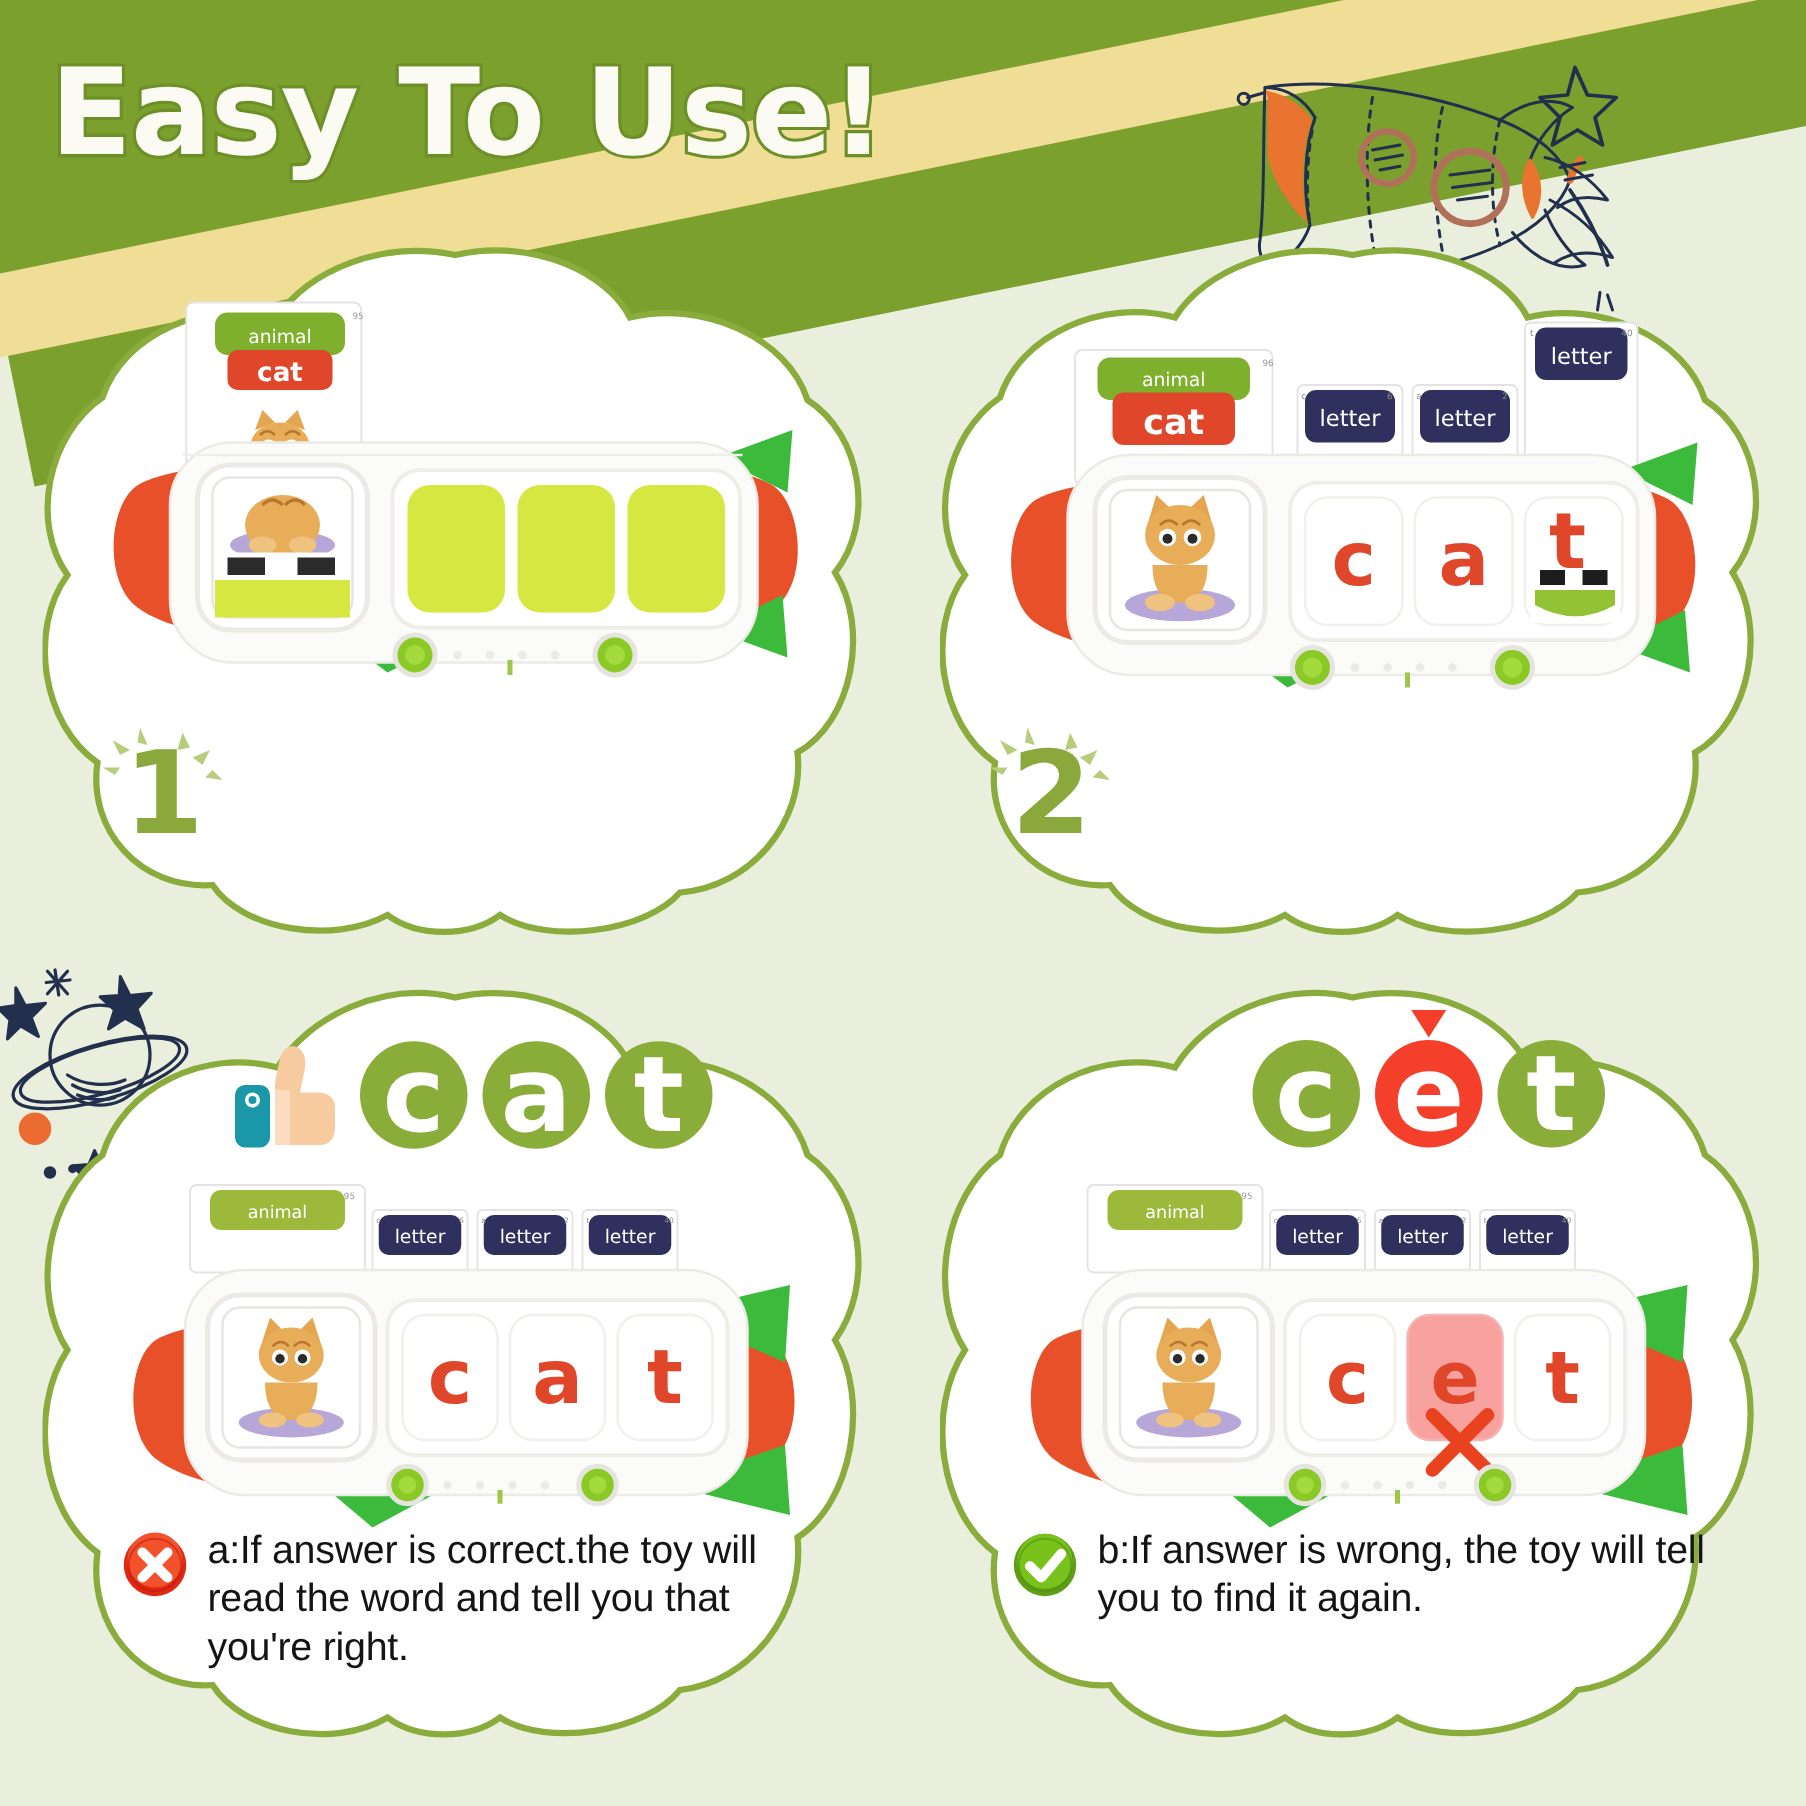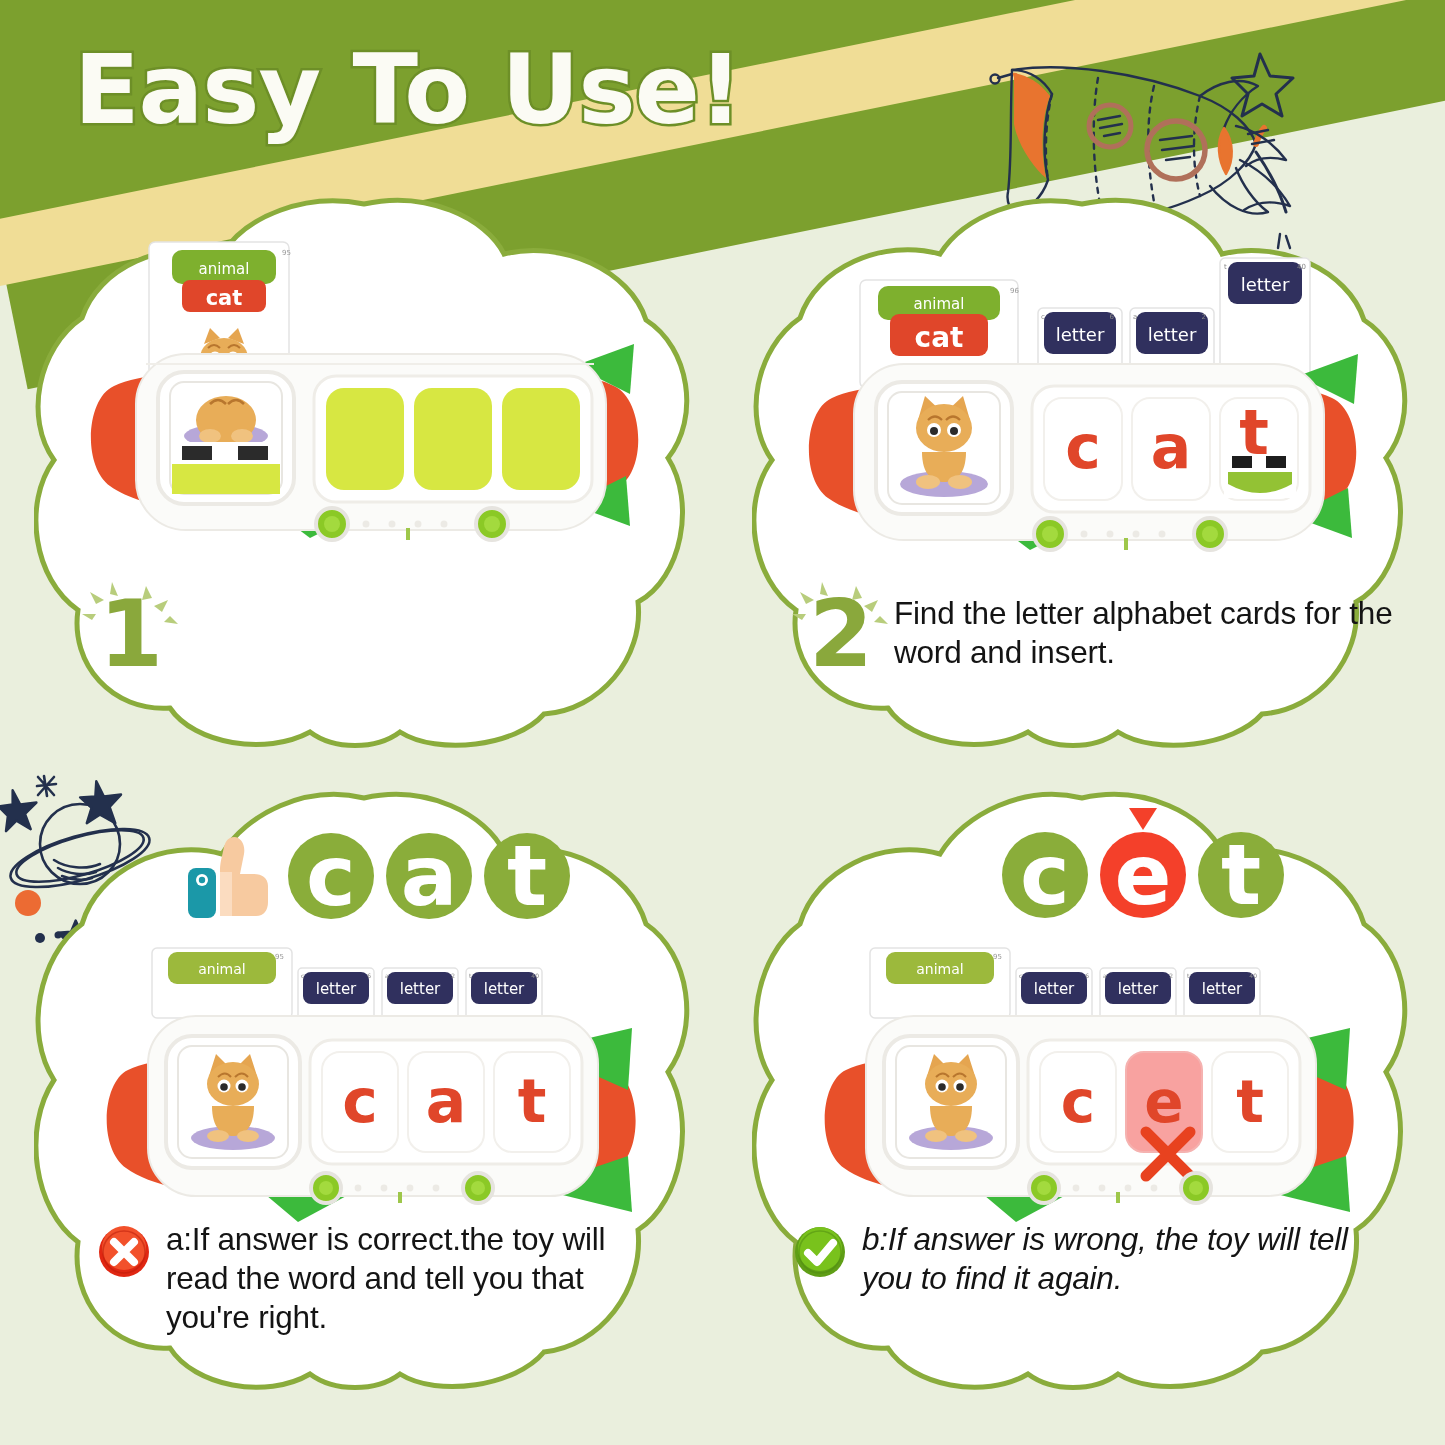--- a/index.html
+++ b/index.html
@@ -27,21 +27,20 @@
 
   
   .title{
     position:absolute;left:40px;top:34px;
     font-size:96px;font-weight:bold;letter-spacing:-1px;
     color:#fbfbf4;
     -webkit-text-stroke:5px #6d8f27;
     paint-order:stroke fill;
     font-family:"DejaVu Sans",sans-serif;
     white-space:nowrap;
-    margin-left:34px;
   }
 
   
   .rocket{position:absolute;left:968px;top:34px;width:330px;height:225px;}
   .planet{position:absolute;left:-8px;top:768px;width:215px;height:210px;}
 
   
   .panel{position:absolute;}
   .panel svg.blob{position:absolute;inset:0;width:100%;height:100%;}
   .panel .content{position:absolute;inset:0;}
@@ -338,21 +337,20 @@
               <path d="M30 2 L36 16 L28 14 Z"></path>
                 <path d="M8 12 L22 20 L14 24 Z"></path>
               <path d="M0 34 L14 34 L10 40 Z"></path>
                 <path d="M64 6 L60 20 L70 18 Z"></path>
               <path d="M86 20 L72 26 L80 32 Z"></path>
                 <path d="M96 44 L82 42 L88 36 Z"></path>
             </g>
           </svg>
           <span>2</span>
         </div>
-        <div class="cap-text">Find the letter alphabet cards for the word and insert.</div>
       </div>
     </div>
   </div>
 
   <div class="panel" id="panel3">
     <svg class="blob" viewBox="0 0 660 620" preserveAspectRatio="none">
       <path d="M330 8 C392 -6 452 24 470 62 C528 48 596 80 612 134 C656 164 666 238 634 282
                C662 330 648 412 604 440 C610 500 566 556 510 562 C482 596 404 608 366 584
                C342 602 300 602 276 584 C232 610 160 596 136 558 C78 562 36 510 44 452
                C0 420 -12 338 20 290 C-10 244 4 166 48 134 C64 80 130 48 188 64
@@ -540,21 +538,21 @@
         <circle cx="234" cy="248" r="7" fill="#a3da3e"></circle>
         <circle cx="386" cy="248" r="15" fill="#8bc926" stroke="#e6e4df" stroke-width="4"></circle>
         <circle cx="386" cy="248" r="7" fill="#a3da3e"></circle>
         <circle cx="266" cy="248" r="3.4" fill="#eceae5"></circle>
         <circle cx="292" cy="248" r="3.4" fill="#eceae5"></circle>
         <circle cx="318" cy="248" r="3.4" fill="#eceae5"></circle>
         <circle cx="344" cy="248" r="3.4" fill="#eceae5"></circle>
         <rect x="306" y="252" width="4" height="11" fill="#9ec74a"></rect>
       </svg>
 
-      <div class="caption" style="left:40px;top:430px;width:590px;font-style:italic;">
+      <div class="caption" style="left:56px;top:430px;width:590px;">
         <svg class="badge" viewBox="0 0 56 56">
           <circle cx="28" cy="28" r="25" fill="#5f9e16"></circle>
           <circle cx="28" cy="25" r="22" fill="#79c21c"></circle>
           <circle cx="28" cy="28" r="21" fill="none" stroke="#4d8a10" stroke-width="1.6" opacity=".5"></circle>
           <path d="M16 29 L25 38 L41 19" stroke="#ffffff" stroke-width="8" fill="none" stroke-linecap="round" stroke-linejoin="round"></path>
         </svg>
         <div class="cap-text">b:If answer is wrong, the toy will tell you to find it again.</div>
       </div>
     </div>
   </div>

